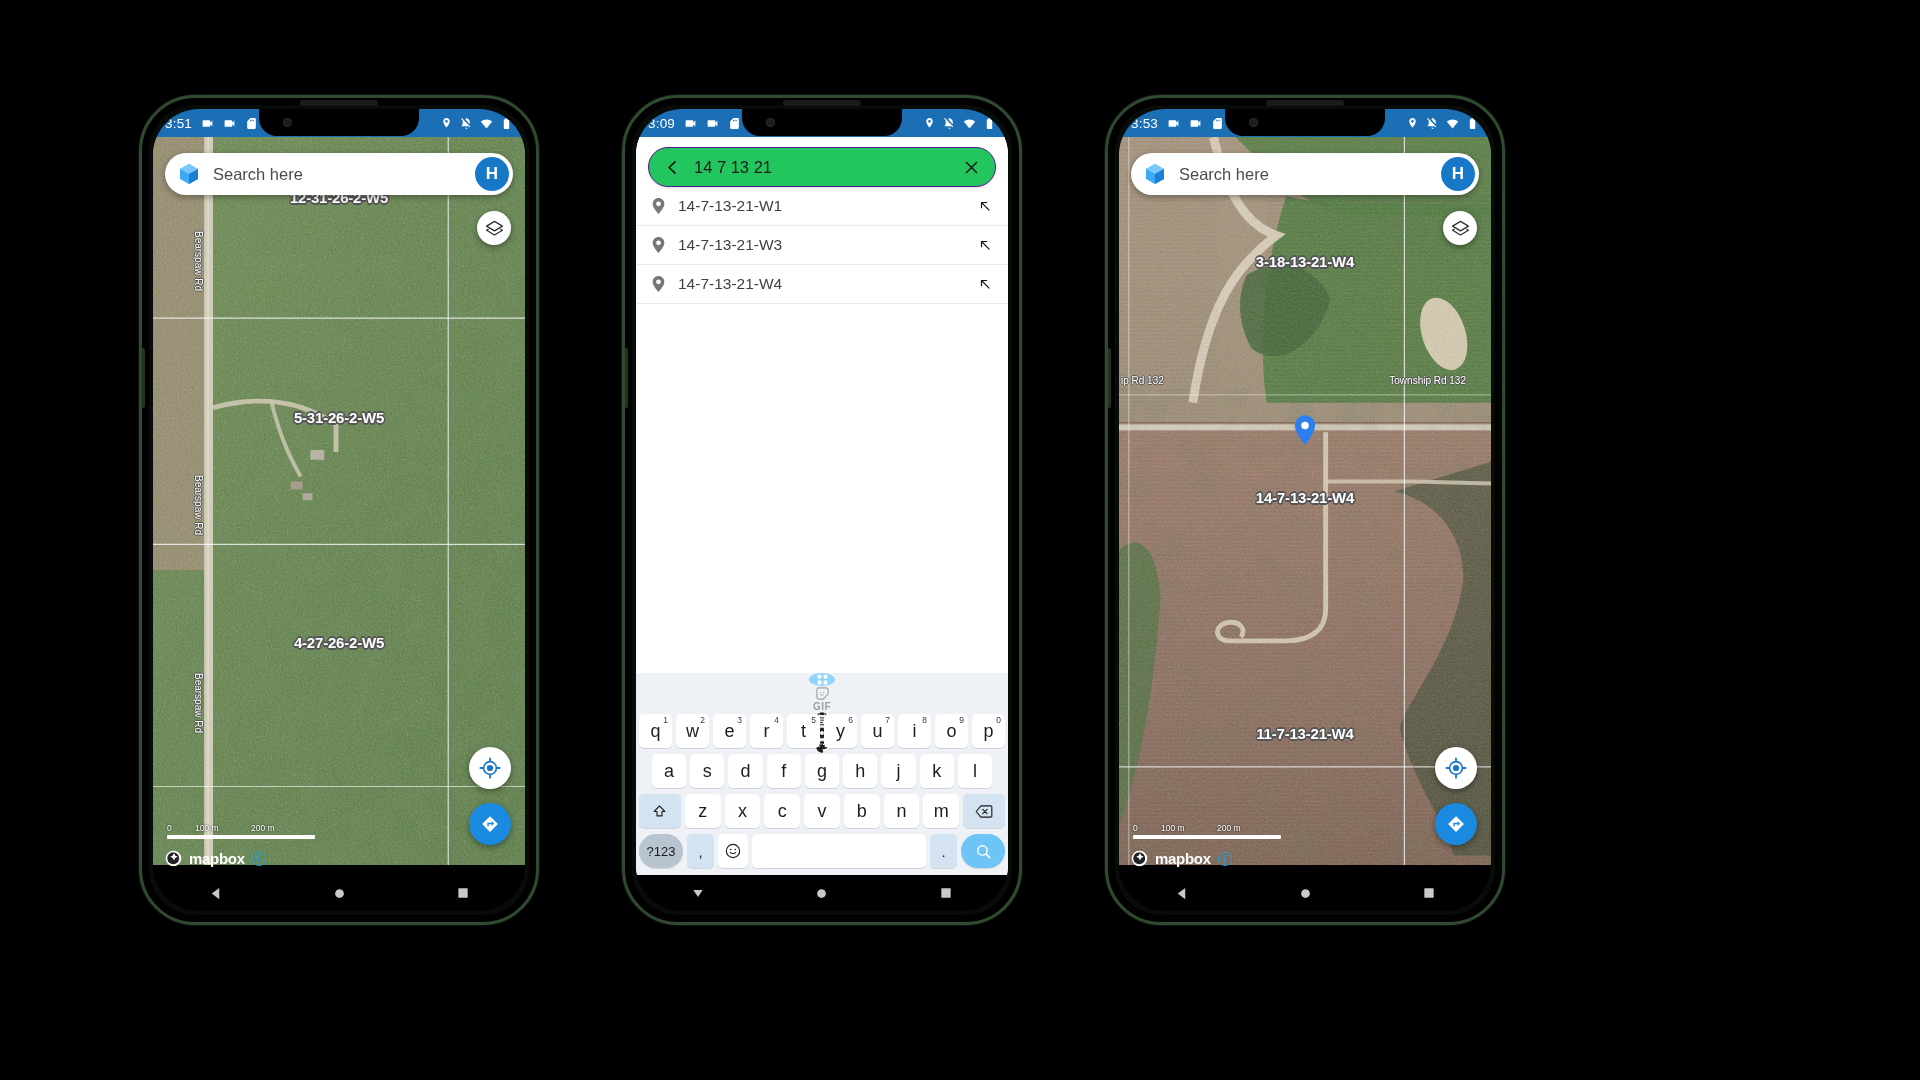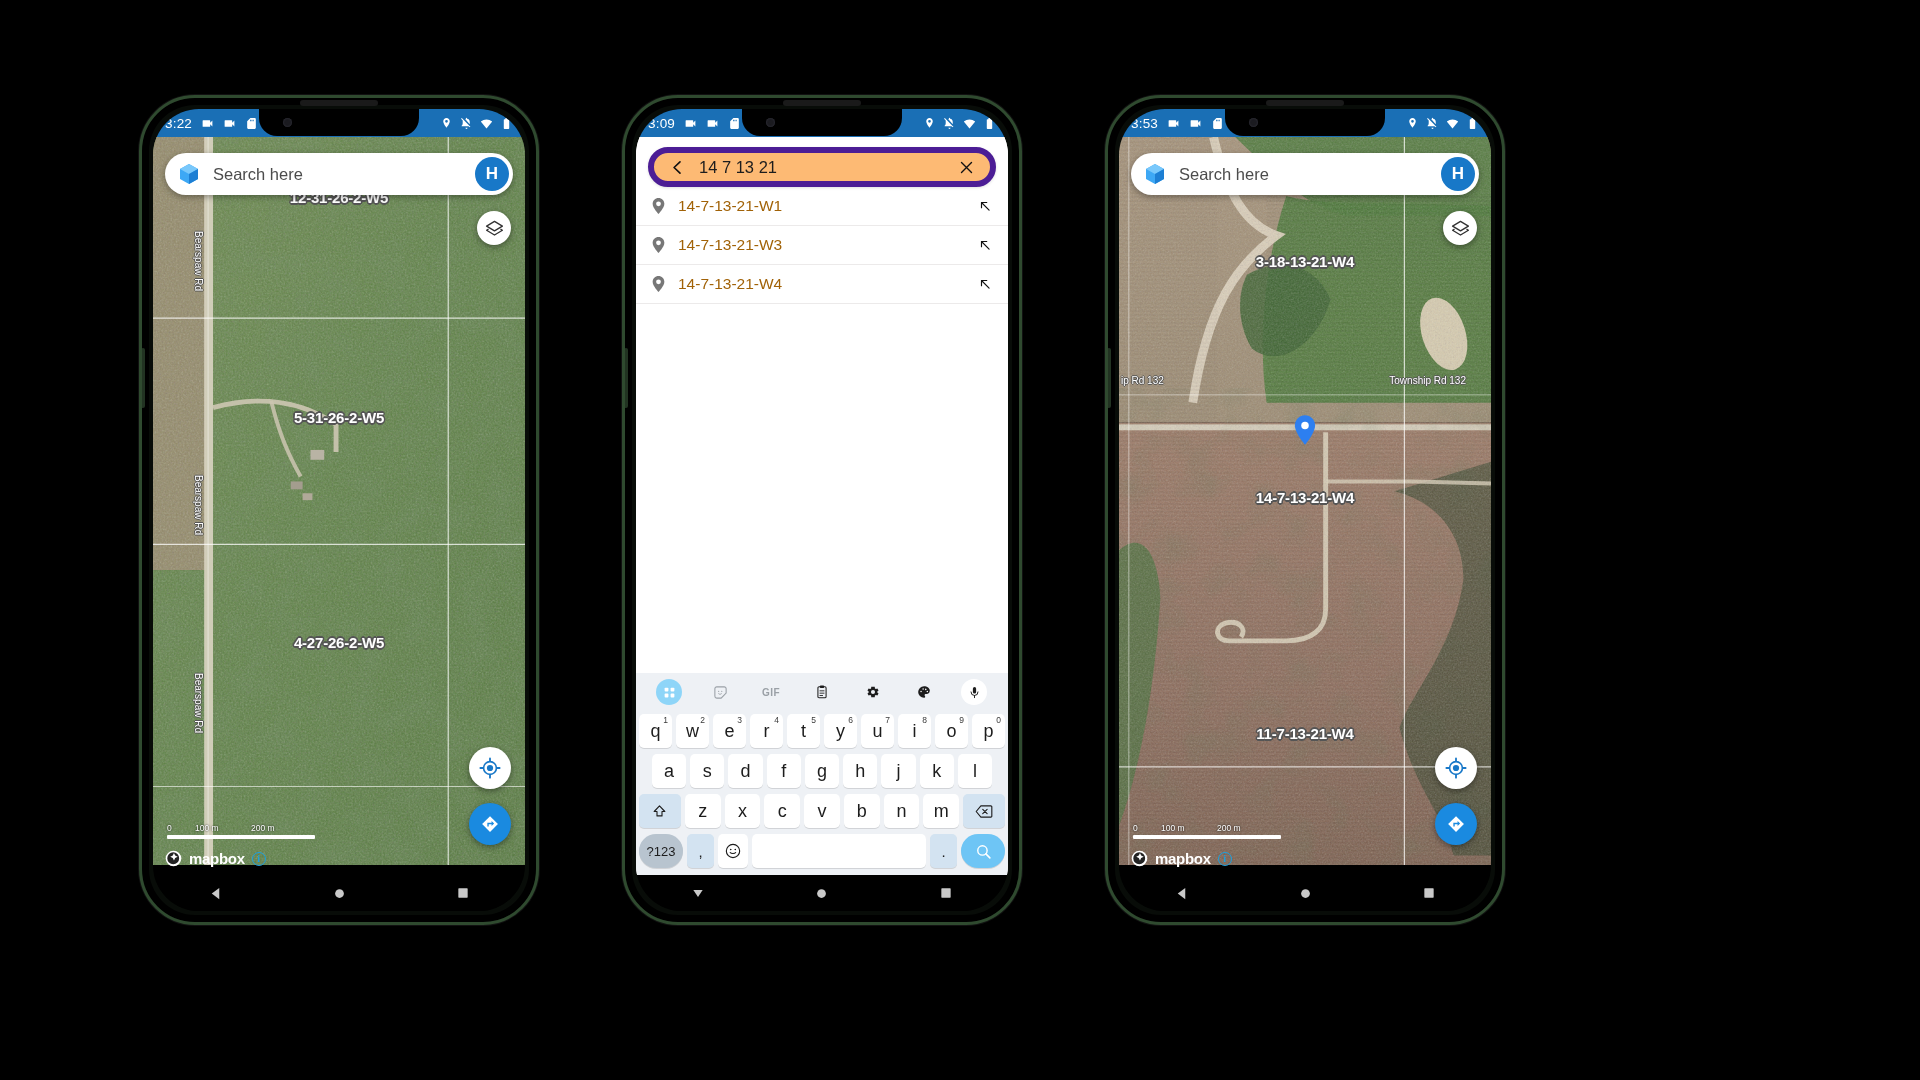--- a/index.html
+++ b/index.html
@@ -134,38 +134,38 @@
     height: 36px; background:#000; flex:0 0 auto;
     display:flex; align-items:center; justify-content:space-around;
     z-index:6;
   }
   .navbar svg { fill:#c9c9c9; }
 
   
   .sheet { position:relative; flex:1 1 auto; background:#fff; display:flex; flex-direction:column; overflow:hidden; }
   .sheet-top { padding:10px 12px 0 12px; background:#fff; }
   .s-field {
-    height:40px; border-radius:20px; background:#fdba74;
-    border:6px solid #4c1d95;
+    height:40px; border-radius:20px; background:#22c55e;
+    border:1px solid #4c1d95;
     box-shadow:0 1px 3px rgba(0,0,0,.13);
     display:flex; align-items:center; gap:14px; padding:0 16px;
   }
   .s-query { font-size:16.5px; color:#1d1d1d; flex:1 1 auto; }
   .res-list { flex:0 0 auto; }
   .res-row {
     display:flex; align-items:center; gap:13px;
     height:39px; padding:0 16px;
     border-bottom:1px solid #eceaea;
   }
-  .res-label { font-size:15.5px; color:#a16207; flex:1 1 auto; }
+  .res-label { font-size:15.5px; color:#404040; flex:1 1 auto; }
   .res-fill { margin-left:auto; }
   .sheet-filler { flex:1 1 auto; background:#fff; }
 
   .kb { background:#eef1f5; flex:0 0 auto; padding-bottom:4px; }
-  .kb-tools { height:38px; display:flex; align-items:center; justify-content:space-around; padding:0 8px; }
+  .kb-tools { height:38px; display:flex; align-items:center; justify-content:space-around; padding:0 8px;flex-direction:column; }
   .kb-tool { width:26px; height:26px; display:flex; align-items:center; justify-content:center; border-radius:50%; }
   .kb-tool.active { background:#8ed5f8; }
   .kb-row { display:flex; justify-content:center; gap:4px; padding:3px 3px; }
   .key {
     position:relative;
     background:#fff; border-radius:5px;
     height:34px; min-width:27px; flex:1 1 0;
     display:flex; align-items:center; justify-content:center;
     font-size:18px; color:#1d1d1d;
     box-shadow:0 1px 0 rgba(0,0,0,.12);
@@ -186,21 +186,21 @@
 <div class="stage">
 
   <div class="phone" style="left:139px; top:95px;">
     <div class="speaker"></div>
     <div class="side-btn" style="top:250px;height:60px;"></div>
     <div class="screen">
 
       <div class="statusbar">
         <div class="notch"></div>
         <div class="sb-left">
-          <span class="sb-time">3:22</span>
+          <span class="sb-time">3:51</span>
           <svg class="sb-ic" viewBox="0 0 24 24">
               <path d="M17 10.5V7a1 1 0 0 0-1-1H4a1 1 0 0 0-1 1v10a1 1 0 0 0 1 1h12a1 1 0 0 0 1-1v-3.5l4 4v-11l-4 4z"></path>
             </svg>
           <svg class="sb-ic" viewBox="0 0 24 24">
               <path d="M17 10.5V7a1 1 0 0 0-1-1H4a1 1 0 0 0-1 1v10a1 1 0 0 0 1 1h12a1 1 0 0 0 1-1v-3.5l4 4v-11l-4 4z"></path>
             </svg>
           <svg class="sb-ic" viewBox="0 0 24 24">
               <path d="M18 2h-8L4 8v12a2 2 0 0 0 2 2h12a2 2 0 0 0 2-2V4a2 2 0 0 0-2-2zm-7 6H9.5V5H11v3zm2.5 0H12V5h1.5v3zm2.5 0h-1.5V5H16v3z"></path>
             </svg>
           <svg class="sb-ic" viewBox="0 0 24 24">

